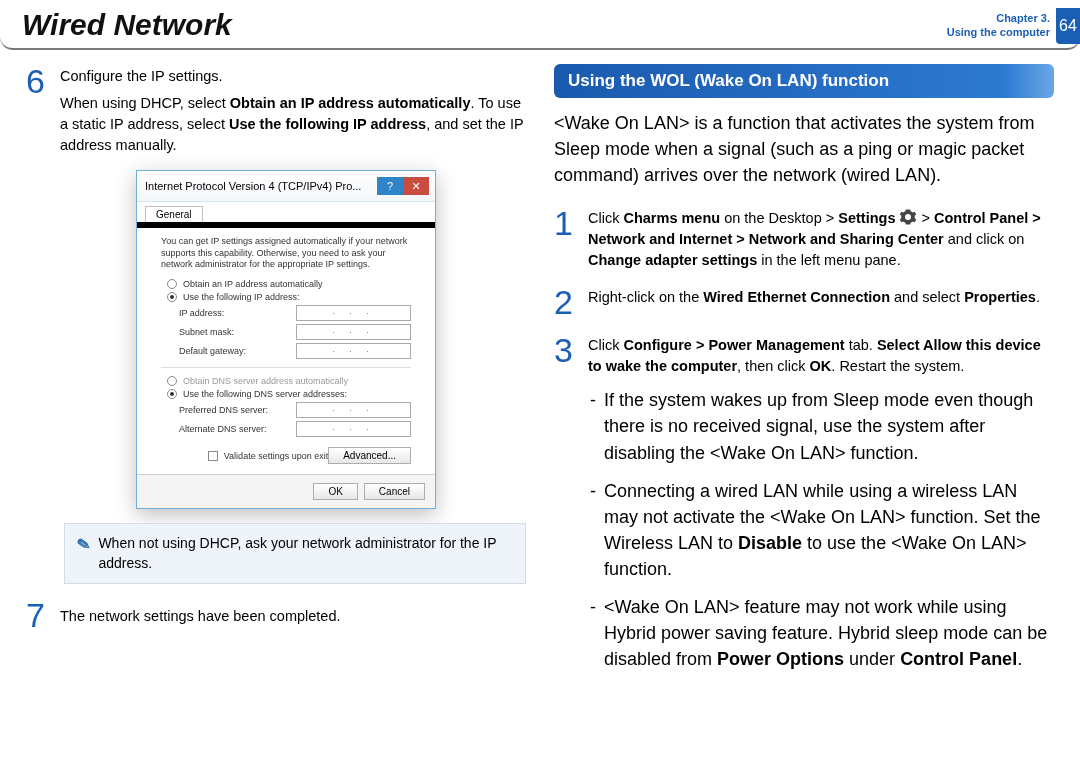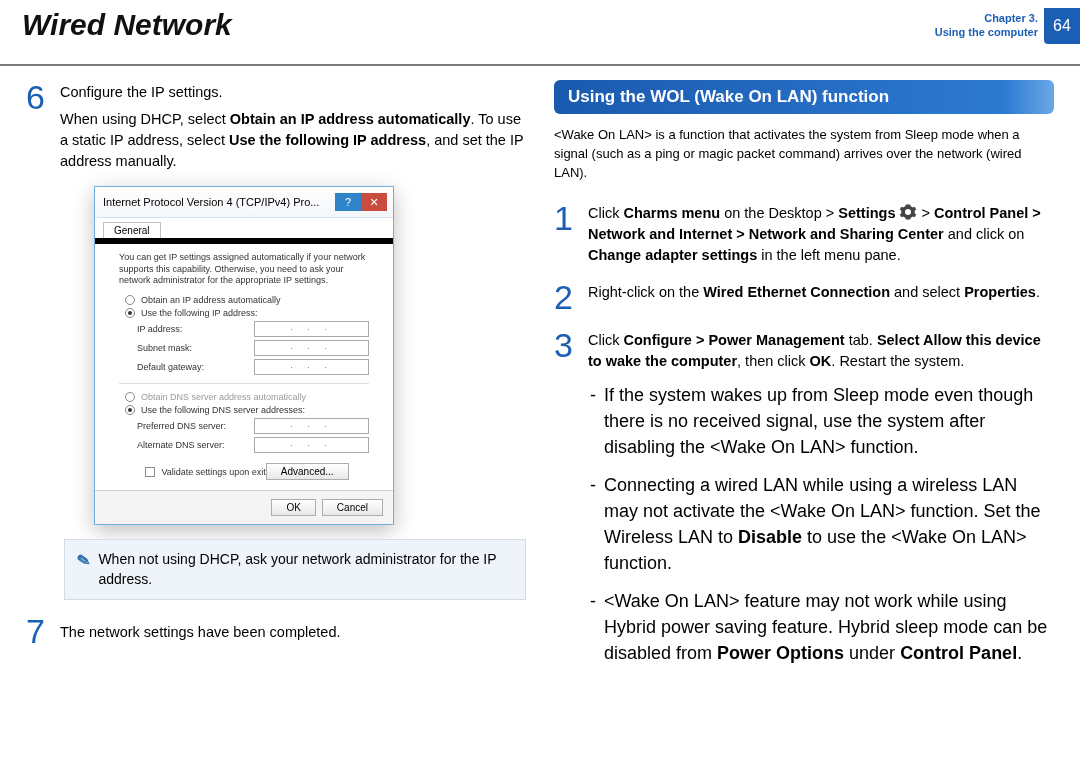--- a/index.html
+++ b/index.html
@@ -10,22 +10,23 @@
     width: 1080px;
     height: 766px;
     overflow: hidden;
     position: relative;
   }
   .page-header {
     display: flex;
     justify-content: space-between;
     align-items: flex-start;
     border-bottom: 2px solid #7a7a7a;
-    padding: 8px 0 20px 22px;
+    padding: 8px 0 4px 22px;
     margin-bottom: 14px;
+    border-radius: 13px;
   }
   .page-title {
     font-size: 30px;
     font-weight: 700;
     font-style: italic;
     color: #111;
   }
   .chapter-box {
     display: flex;
     align-items: center;
@@ -37,21 +38,21 @@
     font-weight: 700;
     color: #1b5fb5;
     line-height: 1.25;
     padding-right: 6px;
   }
   .page-no {
     background: #1b5fb5;
     color: #fff;
     font-size: 16px;
     font-weight: 400;
-    width: 36px;
+    width: 24px;
     height: 36px;
     border-radius: 0 0 0 4px;
     display: flex;
     align-items: center;
     justify-content: center;
   }
 
   .columns {
     display: flex;
     gap: 28px;
@@ -75,21 +76,21 @@
   .step-body {
     font-size: 14.5px;
     line-height: 1.45;
     padding-top: 2px;
   }
   .b { font-weight: 700; }
 
   
   .dialog {
     width: 300px;
-    margin: 14px auto 14px 68px;
+    margin: 14px auto 14px 110px;
     border: 1px solid #6fb0dd;
     box-shadow: 0 6px 20px rgba(0,0,0,0.25);
     font-family: "Segoe UI", Tahoma, sans-serif;
     font-size: 10px;
     background: #fff;
   }
   .dlg-title {
     background: linear-gradient(#fff,#f3f6fa);
     border-bottom: 1px solid #d6e3f1;
     padding: 6px 6px 6px 8px;
@@ -157,21 +158,21 @@
     font-weight:bold;
   }
 
   
   .section-banner {
     background: linear-gradient(to right,#1a5aae 0%, #2d79d1 90%, #6aa8e8 100%);
     color:#fff; font-size:17px; font-weight:700;
     padding:7px 14px; border-radius:6px;
     margin-bottom:12px;
   }
-  .para { font-size:13px; line-height:1.45; margin-bottom:18px;}
+  .para { font-size:18px; line-height:1.45; margin-bottom:18px;}
   .sub-list {
     margin:10px 0 0 36px; font-size:18px; line-height:1.45;
   }
   .sub-list .dash { display:flex; gap:8px; margin-bottom:12px;}
   .sub-list .dash::before { content:"-"; }
   .gear-icon {
     display:inline-flex; width:18px; height:18px; vertical-align:-3px;
   }
   .gear-icon svg { width:18px; height:18px;}
 </style>
@@ -250,21 +251,21 @@
         </div>
         <div class="field-row">
           <label>Preferred DNS server:</label>
           <span class="ip-input">.   .   .</span>
         </div>
         <div class="field-row">
           <label>Alternate DNS server:</label>
           <span class="ip-input">.   .   .</span>
         </div>
 
-        <div style="display:flex;justify-content:center;align-items:center;margin-top:10px">
+        <div style="display:flex;justify-content:flex-end;align-items:center;margin-top:10px">
           <div class="chk-row">
             <span class="chk"></span>
             <span>Validate settings upon exit</span>
           </div>
           <button class="adv-btn">Advanced...</button>
         </div>
       </div>
       <div class="dlg-footer">
         <button class="btn">OK</button>
         <button class="btn">Cancel</button>

